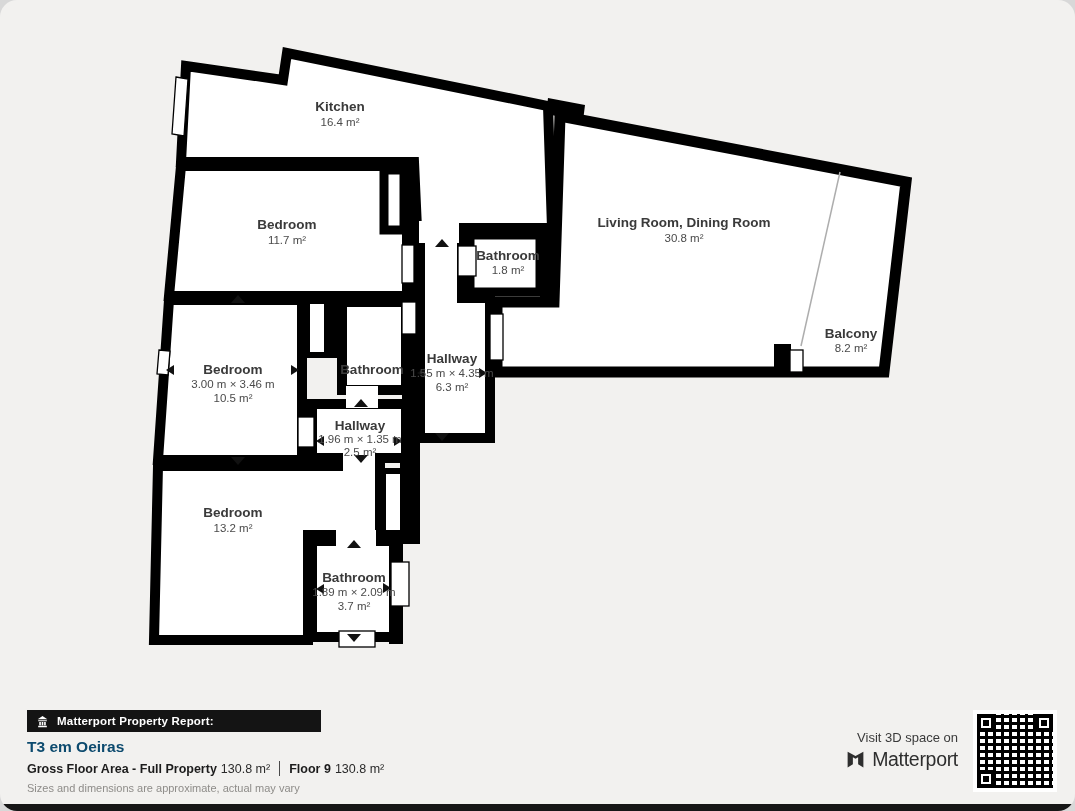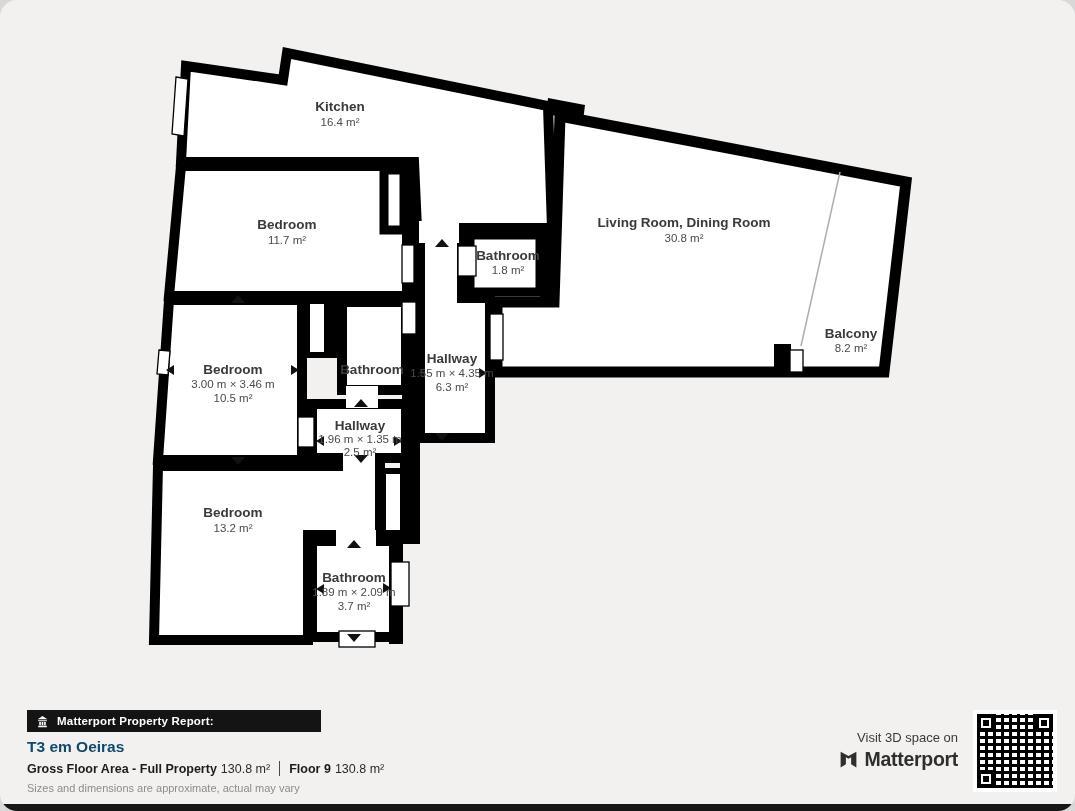--- a/index.html
+++ b/index.html
@@ -37,21 +37,21 @@
 
   
   .cta-visit {
     position:absolute; left:820px; top:730px; width:138px; text-align:right;
     font-size:13px; color:#3a3a3a;
   }
   .brand-row {
     position:absolute; left:790px; top:747px; width:168px; height:24px;
     display:flex; align-items:center; justify-content:flex-end; gap:6px;
   }
-  .brand-word { font-size:19.5px; font-weight:700; color:#2e2e2e; letter-spacing:-0.3px; }
+  .brand-word { font-size:19.5px; font-weight:400; color:#2e2e2e; letter-spacing:-0.3px; }
 
   
   .qr { position:absolute; left:973px; top:710px; width:84px; height:82px; background:#ffffff; }
   .qr-noise {
     position:absolute; inset:4px;
     background-image:
       repeating-linear-gradient(90deg, #000 0 3px, transparent 3px 8px),
       repeating-linear-gradient(0deg,  #000 0 3px, transparent 3px 7px),
       repeating-linear-gradient(45deg, #fff 0 2px, transparent 2px 6px);
   }

